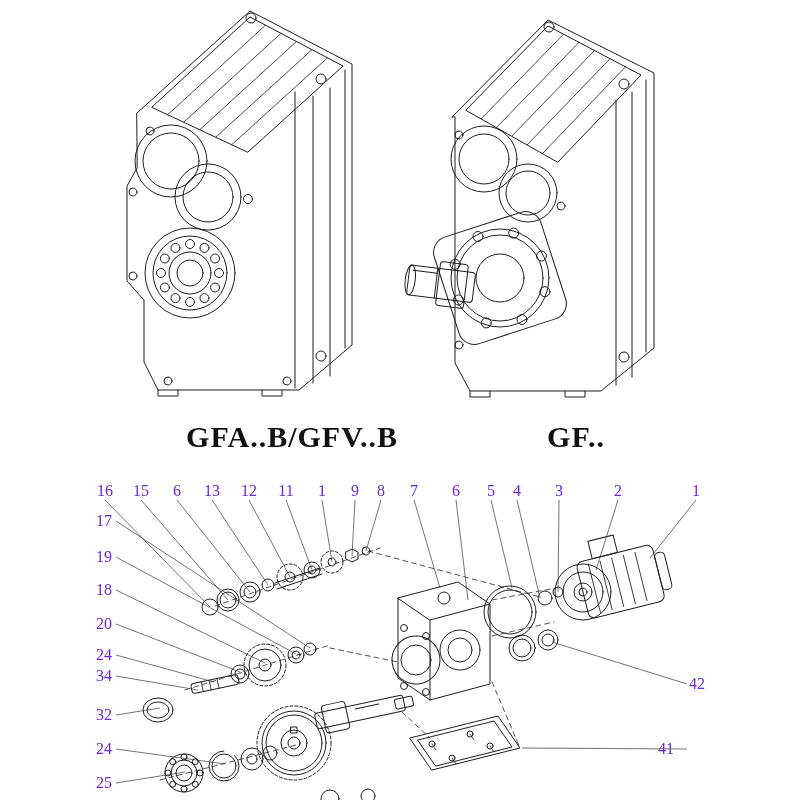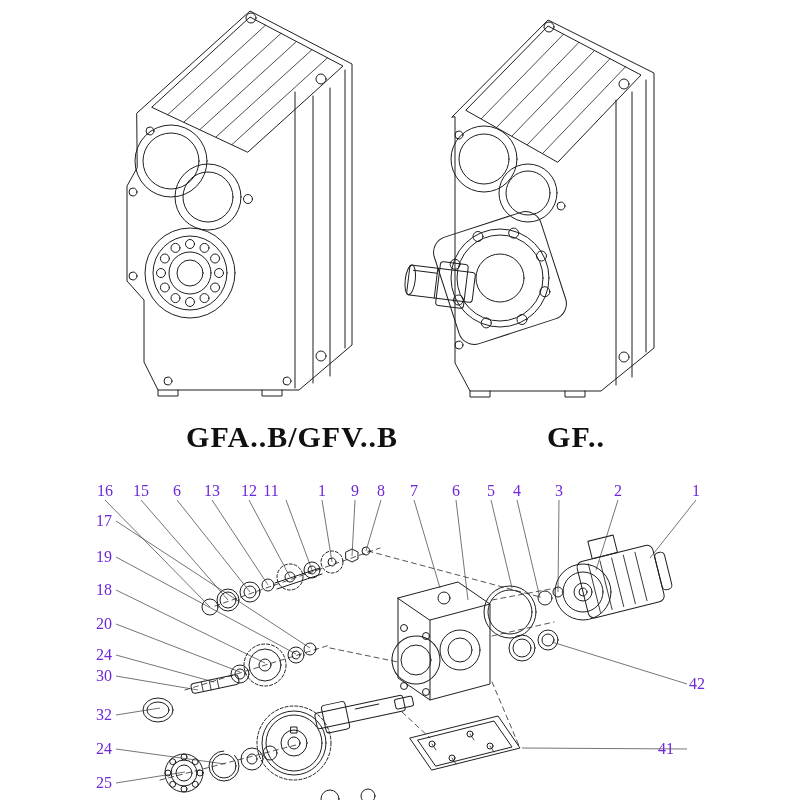--- a/index.html
+++ b/index.html
@@ -321,38 +321,38 @@
   </svg>
 
   <div class="model-label" style="left:128px;top:420px;width:270px;">GFA..B/GFV..B</div>
   <div class="model-label" style="left:495px;top:420px;width:110px;">GF..</div>
 
   <span class="callout" style="left:105px;top:491px">16</span>
   <span class="callout" style="left:141px;top:491px">15</span>
   <span class="callout" style="left:177px;top:491px">6</span>
   <span class="callout" style="left:212px;top:491px">13</span>
   <span class="callout" style="left:249px;top:491px">12</span>
-  <span class="callout" style="left:271px;top:491px">11</span>
+  <span class="callout" style="left:286px;top:491px">11</span>
   <span class="callout" style="left:322px;top:491px">1</span>
   <span class="callout" style="left:355px;top:491px">9</span>
   <span class="callout" style="left:381px;top:491px">8</span>
   <span class="callout" style="left:414px;top:491px">7</span>
   <span class="callout" style="left:456px;top:491px">6</span>
   <span class="callout" style="left:491px;top:491px">5</span>
   <span class="callout" style="left:517px;top:491px">4</span>
   <span class="callout" style="left:559px;top:491px">3</span>
   <span class="callout" style="left:618px;top:491px">2</span>
   <span class="callout" style="left:696px;top:491px">1</span>
 
   <span class="callout" style="left:104px;top:521px">17</span>
   <span class="callout" style="left:104px;top:557px">19</span>
   <span class="callout" style="left:104px;top:590px">18</span>
   <span class="callout" style="left:104px;top:624px">20</span>
   <span class="callout" style="left:104px;top:655px">24</span>
-  <span class="callout" style="left:104px;top:676px">30</span>
+  <span class="callout" style="left:104px;top:676px">34</span>
   <span class="callout" style="left:104px;top:715px">32</span>
   <span class="callout" style="left:104px;top:749px">24</span>
   <span class="callout" style="left:104px;top:783px">25</span>
 
   <span class="callout" style="left:697px;top:684px">42</span>
   <span class="callout" style="left:666px;top:749px">41</span>
 
 </div>
 
 </body></html>

